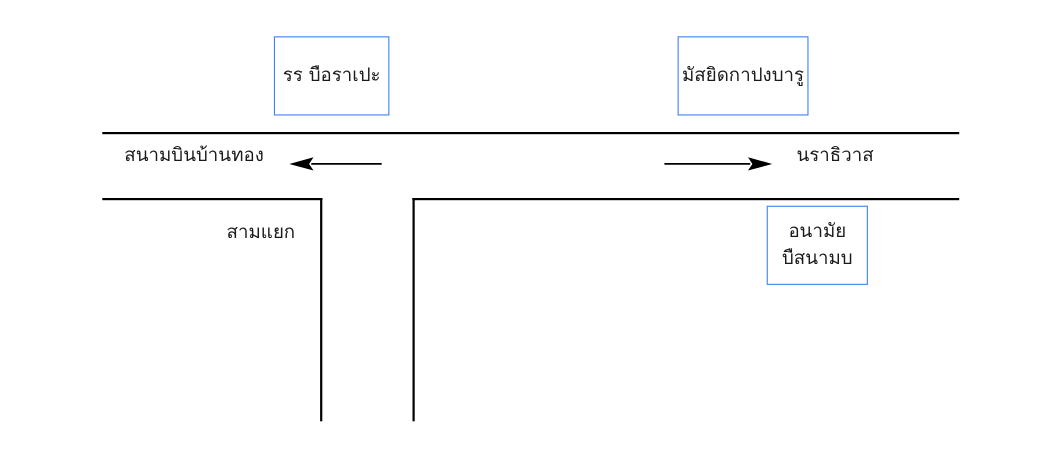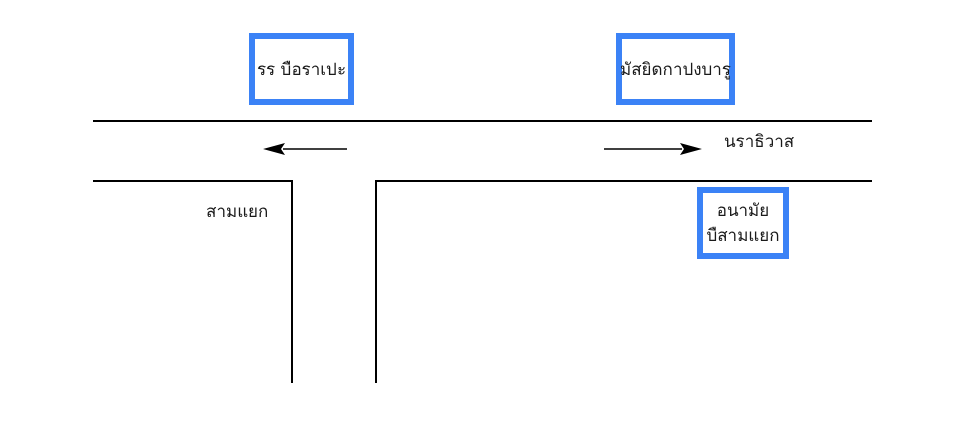--- a/index.html
+++ b/index.html
@@ -47,21 +47,21 @@
     box-sizing: border-box;
     background: #ffffff;
     display: flex;
     flex-direction: column;
     align-items: center;
     justify-content: center;
     text-align: center;
     line-height: 1.45;
   }
   .box.thin {
-    border: 6px solid #3b82f6;
+    border: 1px solid #3b82f6;
   }
   .box.bold {
     border: 4px solid #000000;
     font-weight: bold;
   }
   .box .line {
     display: block;
     white-space: nowrap;
   }
 
@@ -83,20 +83,21 @@
   <div class="box thin fs17" style="left:249px; top:33px; width:105px; height:72px;">
     <span class="line">รร บือราเปะ</span>
   </div>
 
   <div class="box thin fs17" style="left:616px; top:33px; width:119px; height:72px;">
     <span class="line">มัสยิดกาปงบารู</span>
   </div>
 
   <div class="road-h" style="left:93px; top:120px; width:779px;"></div>
 
+  <div class="label" style="left:113px; top:131px;">สนามบินบ้านทอง</div>
 
   <div class="label" style="left:724px; top:131px;">นราธิวาส</div>
 
   <div class="arrow" style="left:263px; top:143px; width:84px;">
     <svg width="84" height="12" viewBox="0 0 84 12">
       <line x1="20" y1="6" x2="84" y2="6" stroke="#000000" stroke-width="1.6"></line>
       <polygon points="0,6 22,0 18,6 22,12" fill="#000000"></polygon>
     </svg>
   </div>
 
@@ -113,16 +114,16 @@
 
   <div class="road-v" style="left:291px; top:180px; height:203px;"></div>
 
   <div class="road-v" style="left:375px; top:180px; height:203px;"></div>
 
   <div class="label" style="left:206px; top:201px;">สามแยก</div>
 
 
   <div class="box thin fs17" style="left:697px; top:187px; width:92px; height:72px;">
     <span class="line">อนามัย</span>
-    <span class="line">บืสามแยก</span>
+    <span class="line">บืสนามบ</span>
   </div>
 
 </div>
 
 </body></html>

